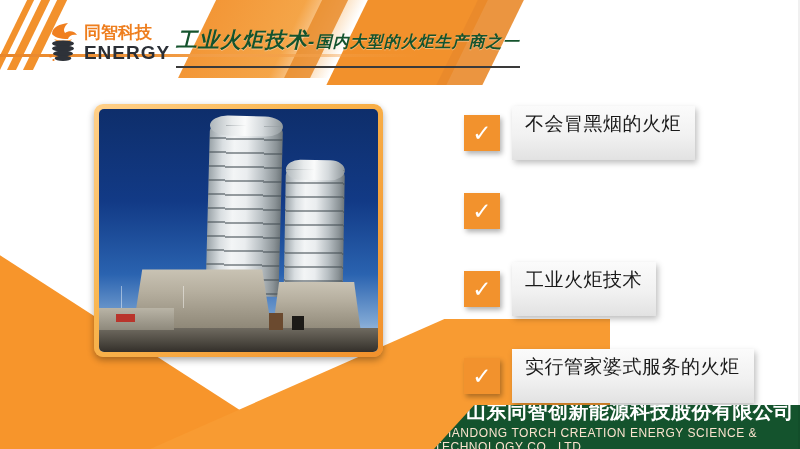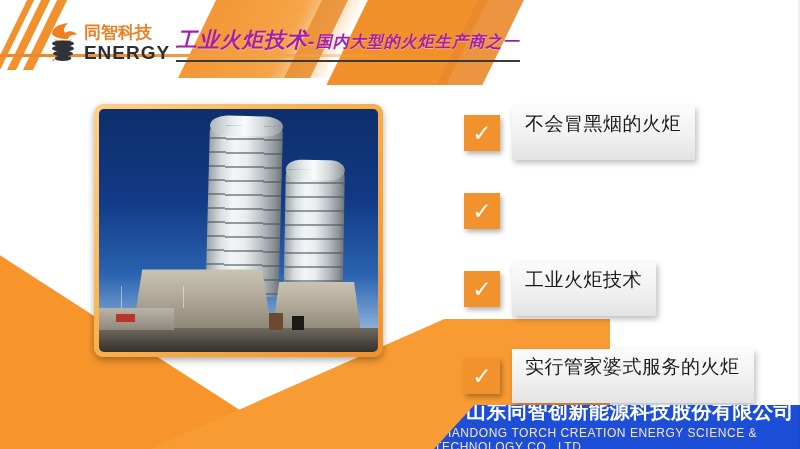--- a/index.html
+++ b/index.html
@@ -272,41 +272,41 @@
     font-family: "Liberation Sans", sans-serif;
   }
 
   #slide-title {
     position: absolute;
     left: 176px;
     top: 26px;
     font-size: 21px;
     font-weight: bold;
     font-style: italic;
-    color: #a21caf;
+    color: #14532d;
     letter-spacing: 1px;
     border-bottom: 2px solid #3A3A3A;
-    padding-bottom: 6px;
+    padding-bottom: 12px;
     white-space: nowrap;
     font-family: "DejaVu Sans", sans-serif;
     text-shadow: 0 1px 0 rgba(255,255,255,.35);
   }
   #slide-title .sub {
     font-size: 16px;
     font-weight: bold;
   }
 
   
   #footer {
     position: absolute;
     right: 0;
     bottom: 0;
     width: 366px;
     height: 44px;
-    background: #1d4ed8;
+    background: #14532d;
     clip-path: polygon(11% 0%, 100% 0%, 100% 100%, 0% 100%);
     display: flex;
     flex-direction: column;
     align-items: flex-end;
     justify-content: center;
     padding-right: 6px;
     box-sizing: border-box;
   }
   #footer-cn {
     font-size: 20px;

